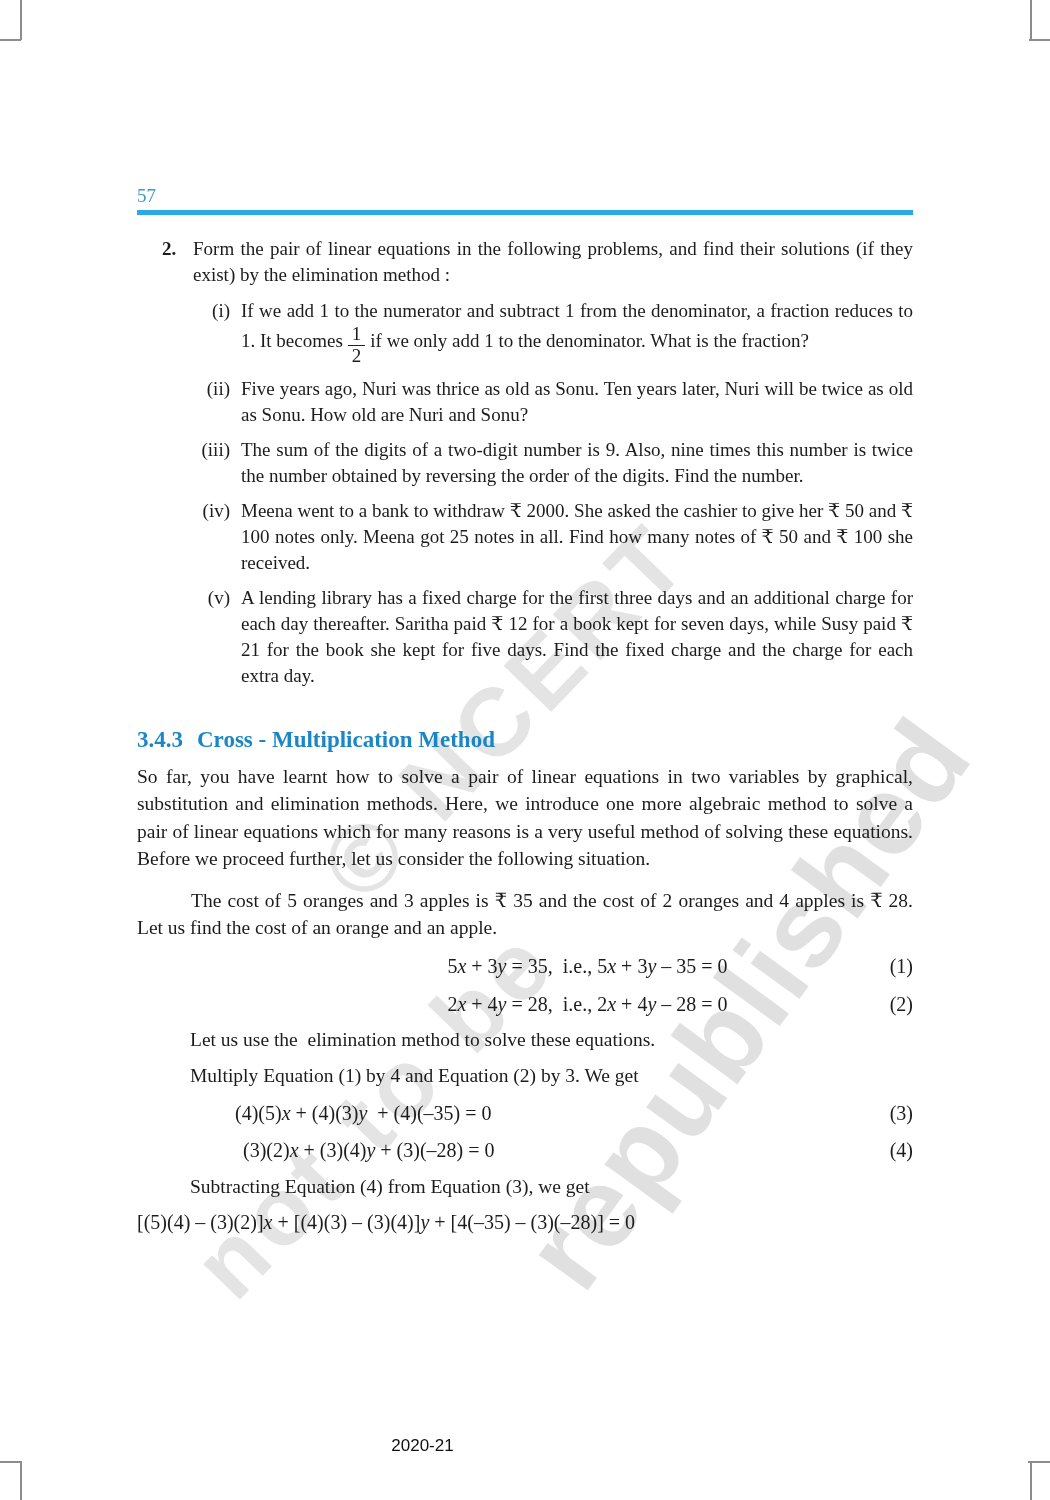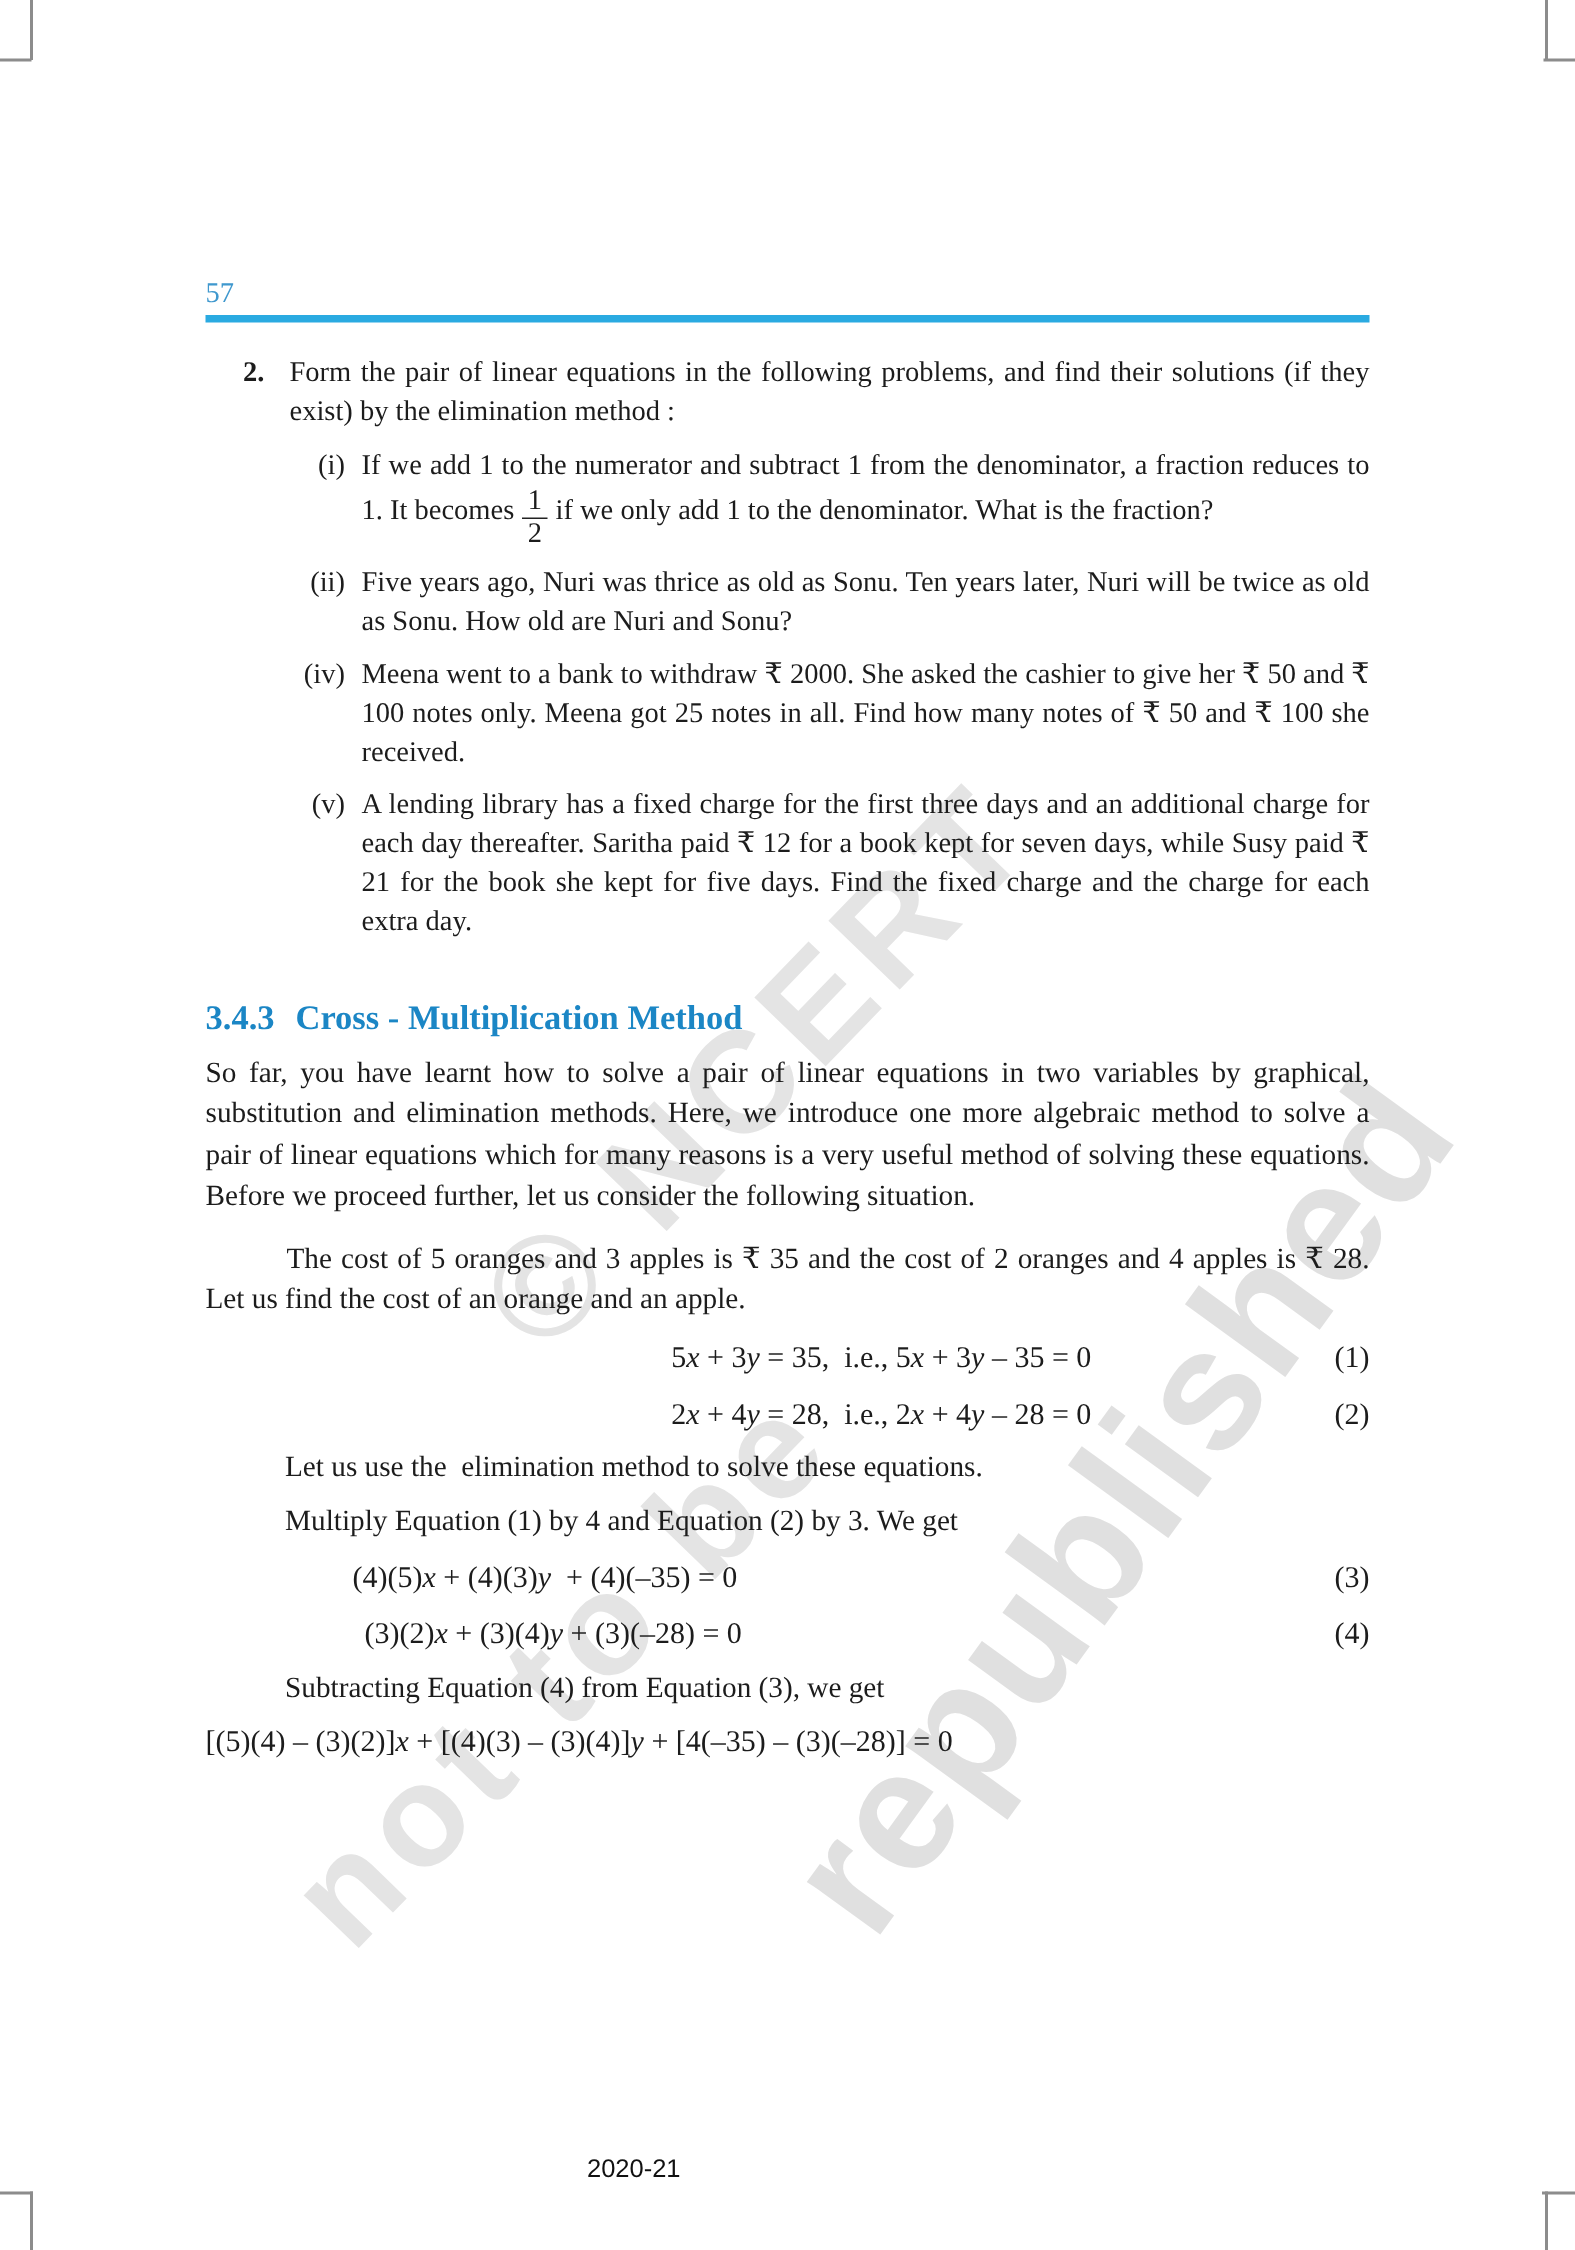--- a/index.html
+++ b/index.html
@@ -87,20 +87,24 @@
       <div class="pitem">
         <span class="plabel">(i)</span>
         <span class="pbody"><span>If we add 1 to the numerator and subtract 1 from the denominator, a fraction reduces to 1. It becomes</span><span class="frac"><span class="num">1</span><span class="den">2</span></span><span>if we only add 1 to the denominator. What is the fraction?</span></span>
       </div>
 
       <div class="pitem">
         <span class="plabel">(ii)</span>
         <span class="pbody">Five years ago, Nuri was thrice as old as Sonu. Ten years later, Nuri will be twice as old as Sonu. How old are Nuri and Sonu?</span>
       </div>
 
+      <div class="pitem">
+        <span class="plabel">(iii)</span>
+        <span class="pbody">The sum of the digits of a two-digit number is 9. Also, nine times this number is twice the number obtained by reversing the order of the digits. Find the number.</span>
+      </div>
 
       <div class="pitem">
         <span class="plabel">(iv)</span>
         <span class="pbody">Meena went to a bank to withdraw ₹ 2000. She asked the cashier to give her ₹ 50 and ₹ 100 notes only. Meena got 25 notes in all. Find how many notes of ₹ 50 and ₹ 100 she received.</span>
       </div>
 
       <div class="pitem" style="margin-bottom:0;">
         <span class="plabel">(v)</span>
         <span class="pbody">A lending library has a fixed charge for the first three days and an additional charge for each day thereafter. Saritha paid ₹ 12 for a book kept for seven days, while Susy paid ₹ 21 for the book she kept for five days. Find the fixed charge and the charge for each extra day.</span>
       </div>

